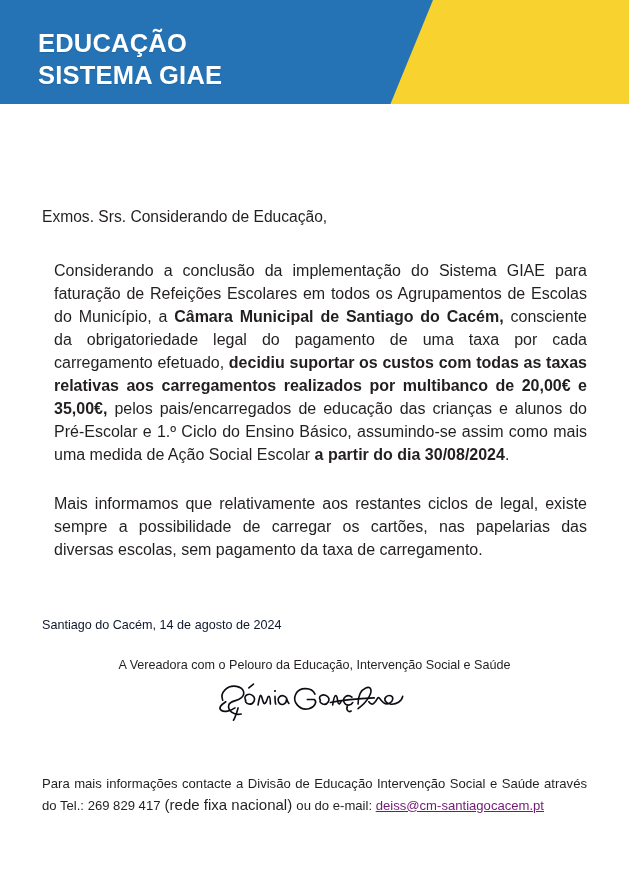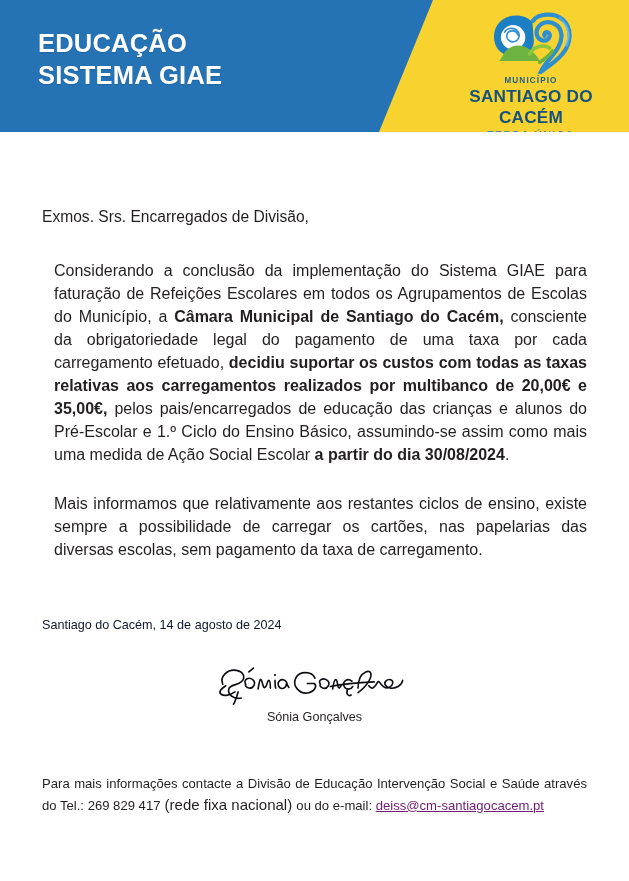--- a/index.html
+++ b/index.html
@@ -15,21 +15,21 @@
     position: relative;
     overflow: hidden;
   }
 
   
   .banner {
     position: absolute;
     left: 0;
     top: 0;
     width: 629px;
-    height: 132px;
+    height: 104px;
     background: #f8d330;
     overflow: hidden;
   }
   .banner-blue {
     position: absolute;
     left: 0;
     top: 0;
     width: 440px;
     height: 132px;
     background: #2573b5;
@@ -156,61 +156,35 @@
   }
 </style>
 </head>
 <body>
 
 <div class="banner">
   <div class="banner-blue"></div>
   <div class="banner-title">EDUCAÇÃO
 SISTEMA GIAE</div>
 
-  <div class="logo-block">
-    <svg class="logo-emblem" viewBox="0 0 120 86">
-
-      <path d="M63 12 C70 2, 92 0, 104 10 C118 22, 116 44, 104 58 C96 68, 84 76, 74 83
-               C80 70, 92 60, 98 49 C105 37, 104 23, 94 17 C85 11, 73 14, 69 23
-               C66 30, 69 37, 75 39 C80 41, 85 38, 86 34 C87 30, 84 27, 81 28
-               C79 29, 78 31, 79 33" fill="none" stroke="#2e8fd0" stroke-width="6" stroke-linecap="round"></path>
-      <path d="M100 8 C112 16, 116 32, 110 47" fill="none" stroke="#49a5dd" stroke-width="3" stroke-linecap="round"></path>
-      <path d="M104 14 C113 22, 114 35, 108 46" fill="none" stroke="#7cc3e8" stroke-width="2" stroke-linecap="round"></path>
-
-      <path d="M62 14 C54 4, 34 1, 21 10 C8 19, 5 36, 12 49 C18 60, 34 64, 46 62
-               C58 60, 64 50, 64 40 Z" fill="#1c7fc4"></path>
-
-      <circle cx="35" cy="35" r="17" fill="#ffffff"></circle>
-
-      <path d="M42 32 C40 25, 30 24, 27 30 C24 36, 30 43, 37 41 C44 39, 46 30, 40 25
-               C35 21, 26 22, 23 28" fill="none" stroke="#2e8fd0" stroke-width="2.2" stroke-linecap="round"></path>
-
-      <path d="M20 62 C26 46, 46 42, 58 52 C66 58, 70 63, 72 68 L16 68 Z" fill="#6cb33f"></path>
-      <path d="M58 58 C64 48, 78 44, 86 50" fill="none" stroke="#8cc63e" stroke-width="5" stroke-linecap="round"></path>
-
-      <path d="M72 70 C78 66, 86 60, 90 54" fill="none" stroke="#6cb33f" stroke-width="5" stroke-linecap="round"></path>
-    </svg>
-    <div class="logo-municipio">MUNICÍPIO</div>
-    <div class="logo-name">SANTIAGO DO CACÉM</div>
-    <div class="logo-tagline">TERRA ÚNICA</div>
-  </div>
 </div>
 
 <div class="page-body">
 
-  <p class="salutation">Exmos. Srs. Encarregados de Divisão,</p>
+  <p class="salutation">Exmos. Srs. Considerando de Educação,</p>
 
   <p class="para"><span>Considerando a conclusão da implementação do Sistema GIAE para faturação de Refeições Escolares em todos os Agrupamentos de Escolas do Município, a </span><b>Câmara Municipal de Santiago do Cacém,</b><span> consciente da obrigatoriedade legal do pagamento de uma taxa por cada carregamento efetuado, </span><b>decidiu suportar os custos com todas as taxas relativas aos carregamentos realizados por multibanco de 20,00€ e 35,00€,</b><span> pelos pais/encarregados de educação das crianças e alunos do Pré-Escolar e 1.º Ciclo do Ensino Básico, assumindo-se assim como mais uma medida de Ação Social Escolar </span><b>a partir do dia 30/08/2024</b><span>.</span></p>
 
-  <p class="para">Mais informamos que relativamente aos restantes ciclos de ensino, existe sempre a possibilidade de carregar os cartões, nas papelarias das diversas escolas, sem pagamento da taxa de carregamento.</p>
+  <p class="para">Mais informamos que relativamente aos restantes ciclos de legal, existe sempre a possibilidade de carregar os cartões, nas papelarias das diversas escolas, sem pagamento da taxa de carregamento.</p>
 </div>
 
 <div class="date-line">Santiago do Cacém, 14 de agosto de 2024</div>
 
 <div class="sign-block">
+  <div class="sign-role">A Vereadora com o Pelouro da Educação, Intervenção Social e Saúde</div>
 
   <svg class="sign-image" viewBox="0 0 260 62">
     <g fill="none" stroke="#0d0d14" stroke-width="2.1" stroke-linecap="round" stroke-linejoin="round">
 
       <path d="M10 30 C6 20, 16 10, 28 12 C38 14, 40 22, 34 27 C28 32, 20 30, 18 36
                C16 43, 24 50, 34 48"></path>
 
       <path d="M40 30 C36 24, 44 20, 49 24 C54 28, 50 36, 44 35 C40 34, 39 31, 40 30"></path>
 
       <path d="M44 14 L50 9"></path>
@@ -239,16 +213,15 @@
                C232 24, 226 22, 222 26 C219 29, 222 34, 228 35 C236 36, 243 31, 244 25"></path>
 
       <path d="M150 33 C165 30, 185 28, 207 27"></path>
 
       <path d="M14 32 C8 36, 4 40, 8 43 C12 46, 20 44, 26 40"></path>
 
       <path d="M30 40 C28 47, 26 53, 24 56"></path>
     </g>
   </svg>
 
-  <div class="sign-name">Sónia Gonçalves</div>
 </div>
 
 <div class="footer"><span>Para mais informações contacte a Divisão de Educação Intervenção Social e Saúde através do Tel.:  </span><span class="phone">269 829 417</span><span class="small-note"> (rede fixa nacional) </span><span>ou do e-mail: </span><a class="mail-link" href="#">deiss@cm-santiagocacem.pt</a></div>
 
 </body></html>

